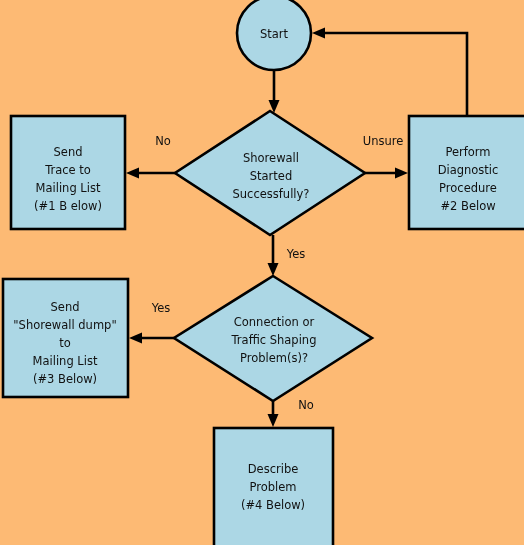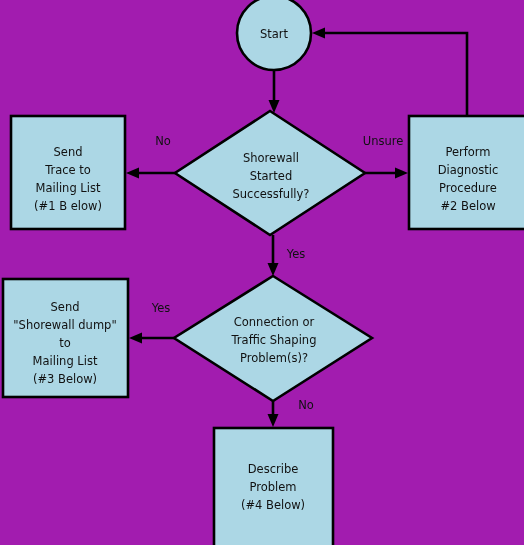--- a/index.html
+++ b/index.html
@@ -5,21 +5,21 @@
 <style>
   html, body {
     margin: 0;
     padding: 0;
     background: #ffffff;
   }
   #canvas {
     position: relative;
     width: 524px;
     height: 545px;
-    background: #a21caf;
+    background: #fdba74;
     overflow: hidden;
     font-family: "DejaVu Sans", "Liberation Sans", sans-serif;
   }
   #flow-svg {
     position: absolute;
     top: 0;
     left: 0;
     width: 524px;
     height: 545px;
     display: block;

